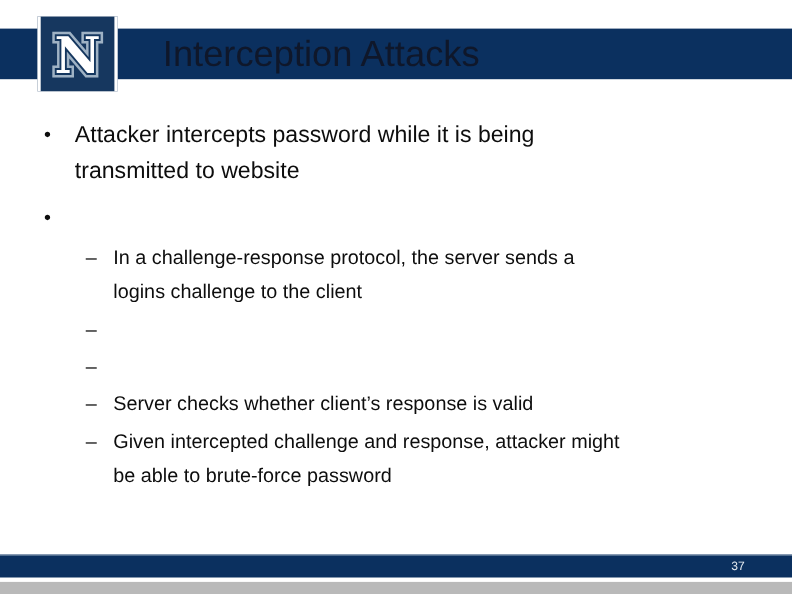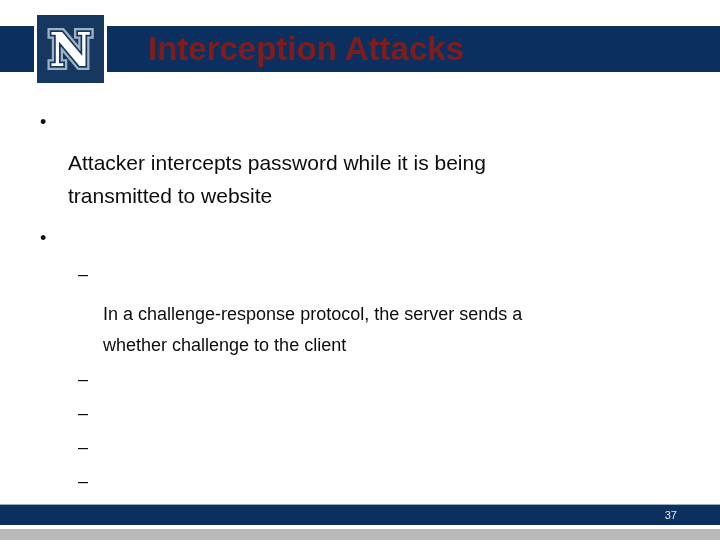--- a/index.html
+++ b/index.html
@@ -13,29 +13,29 @@
     background:#0B305F;
   }
   .logo-box {
     position:absolute; left:34px; top:15px; width:73px; height:68px;
     background:#16375F; box-sizing:border-box;
     border-left:3px solid #ffffff; border-right:3px solid #ffffff;
     display:flex; align-items:center; justify-content:center;
   }
   .slide-title {
     position:absolute; left:148px; top:26px; height:46px; line-height:46px;
-    color:#7f1d1d; font-size:33px; font-weight:bold; white-space:nowrap;
+    color:#0f172a; font-size:33px; font-weight:normal; white-space:nowrap;
   }
   
   .content {
     position:absolute; left:40px; top:106px; width:648px; color:#0d0d0d;
   }
   .row { display:flex; align-items:flex-start; }
   .row .marker { flex:none; }
-  .row .text { white-space:pre-line;margin-top:40px; }
+  .row .text { white-space:pre-line; }
   .l1 { font-size:21px; line-height:33px; margin-bottom:10px; }
   .l1 + .l1 { margin-bottom:4px; }
   .l1 .marker { width:28px; font-size:18px; }
   .l2 { font-size:18px; line-height:31px; margin-left:38px; margin-bottom:3px; }
   .l2 .marker { width:25px; }
   
   .footer-bar {
     position:absolute; left:0; top:504px; width:720px; height:21px;
     background:#0B305F; border-top:1px solid #9AABC0; box-sizing:border-box;
   }
@@ -75,37 +75,40 @@
 transmitted to website</span>
     </div>
 
     <div class="row l1">
       <span class="marker">•</span>
     </div>
 
     <div class="row l2">
       <span class="marker">–</span>
       <span class="text">In a challenge-response protocol, the server sends a
-whether challenge to the client</span>
+logins challenge to the client</span>
     </div>
 
     <div class="row l2">
       <span class="marker">–</span>
     </div>
 
     <div class="row l2">
       <span class="marker">–</span>
     </div>
 
     <div class="row l2">
       <span class="marker">–</span>
+      <span class="text">Server checks whether client’s response is valid</span>
     </div>
 
     <div class="row l2">
       <span class="marker">–</span>
+      <span class="text">Given intercepted challenge and response, attacker might
+be able to brute-force password</span>
     </div>
 
   </div>
 
   <div class="footer-bar"></div>
   <div class="slide-number">37</div>
   <div class="gray-strip"></div>
 
 </div>
 

